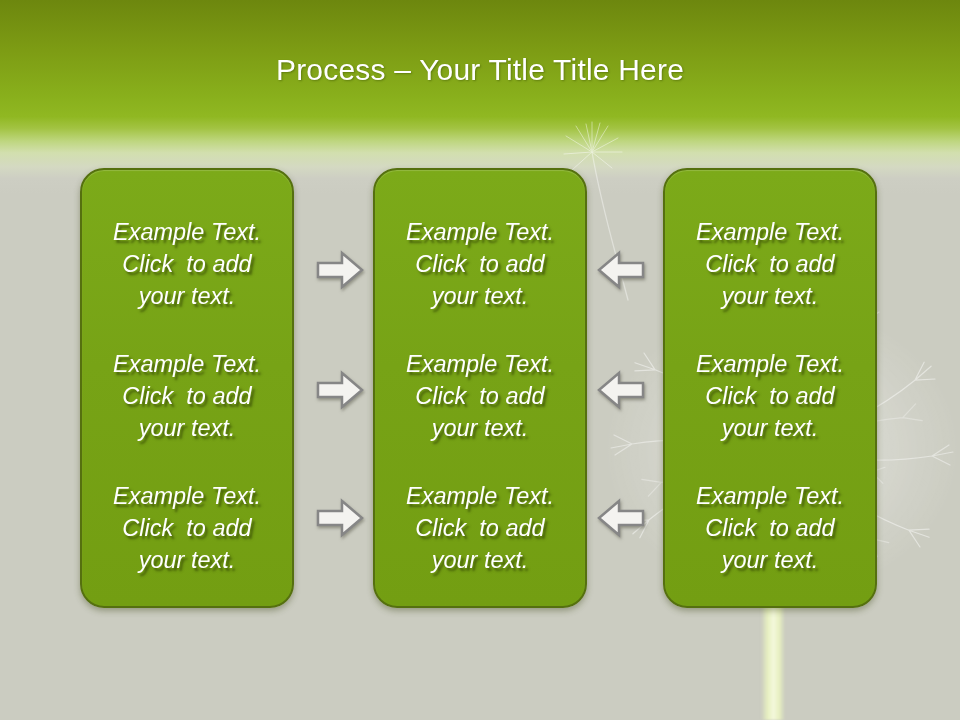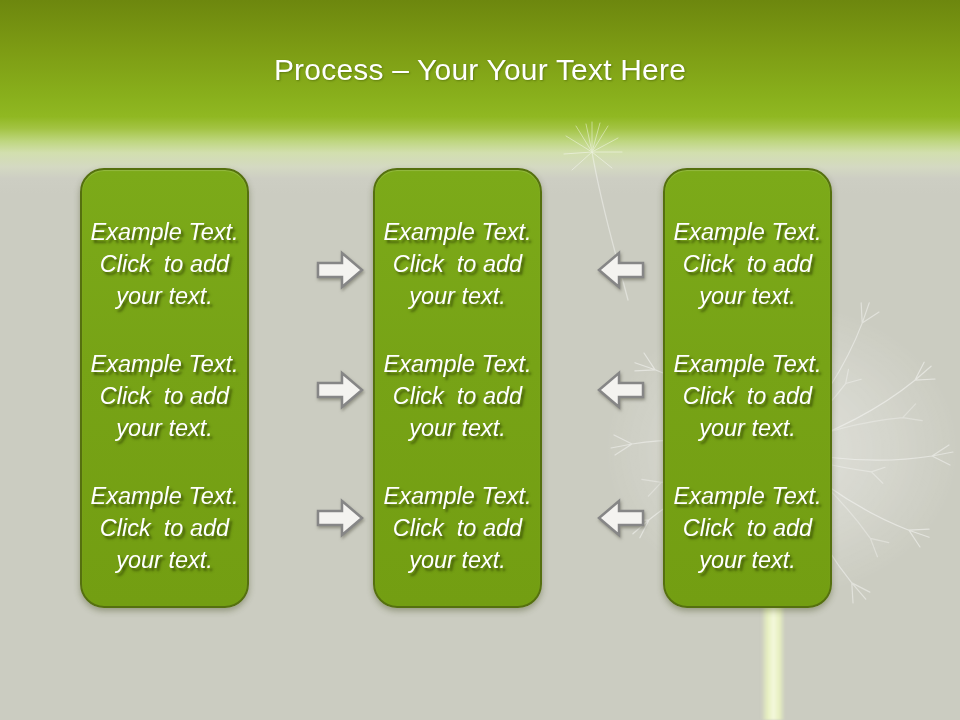--- a/index.html
+++ b/index.html
@@ -40,21 +40,21 @@
     margin:0;padding:0;position:absolute;top:53px;left:0;width:100%;
     text-align:center;color:#ffffff;font-size:30px;font-weight:400;
     letter-spacing:.2px;
     text-shadow:1px 1px 2px rgba(55,75,5,.45);
     cursor:default;
   }
   .title .b{font-weight:400;}
   
   .diagram{position:absolute;inset:0;z-index:2;}
   .box{
-    position:absolute;top:168px;width:169px;height:440px;box-sizing:border-box;
+    position:absolute;top:168px;width:214px;height:440px;box-sizing:border-box;
     background:linear-gradient(180deg,#7caa19 0%,#77a316 45%,#739e12 100%);
     border:2.5px solid #55700f;border-radius:24px;
     box-shadow:0 3px 6px rgba(60,70,20,.38), inset 0 1px 1px rgba(255,255,255,.18);
     display:flex;flex-direction:column;row-gap:36px;
     padding:46px 6px 0 6px;
   }
   .box-1{left:80px;}
   .box-2{left:373px;}
   .box-3{left:663px;}
   .tblock{height:96px;cursor:pointer;}
@@ -136,21 +136,21 @@
             <path d="M52 34 L72 50"></path>
           <path d="M52 34 L46 6"></path>
             <path d="M52 34 L60 5"></path>
         </g>
         <path d="M52 34 C 62 92 76 136 88 182" opacity=".5" stroke-width="1.3"></path>
       </g>
     </svg>
   </div>
 
   <header class="hdr">
-    <h1 class="title"><span class="b">Process</span><span> – Your Your Text Here</span></h1>
+    <h1 class="title"><span class="b">Process</span><span> – Your Title Title Here</span></h1>
   </header>
 
   <main class="diagram">
 
     <section class="box box-1">
       <div class="tblock">
         <div class="tline">Example Text.</div>
         <div class="tline">Click  to add</div>
         <div class="tline">your text.</div>
       </div>

